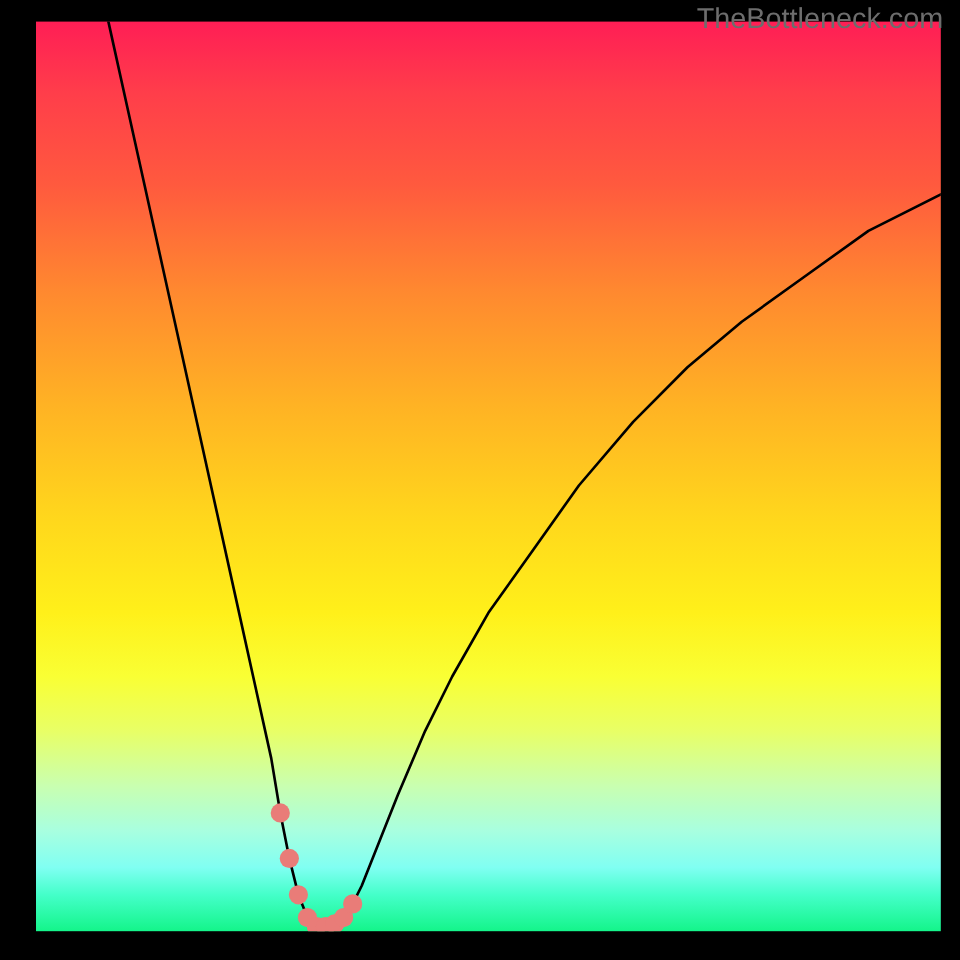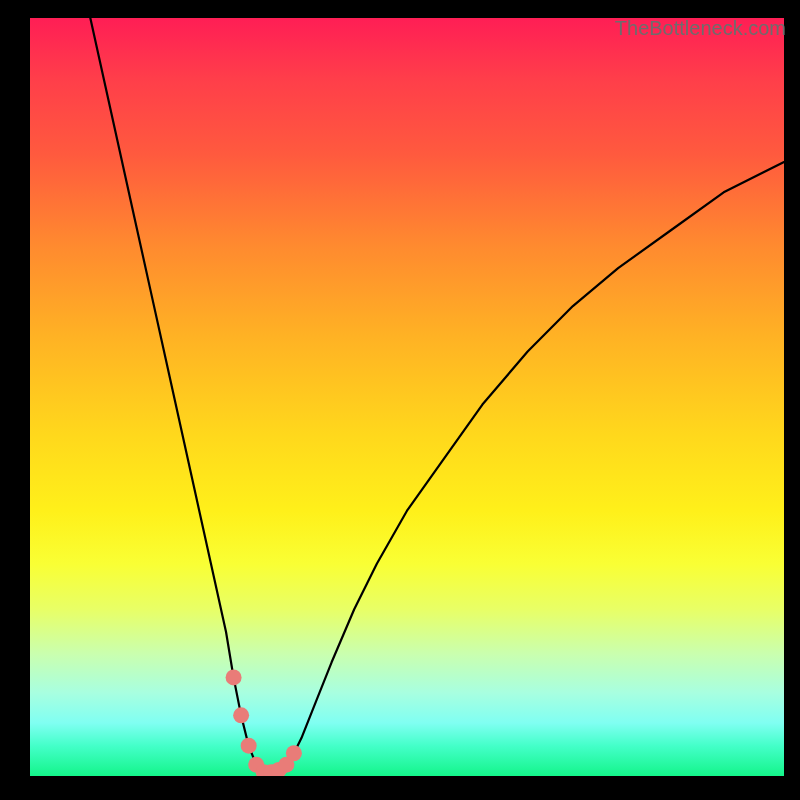--- a/index.html
+++ b/index.html
@@ -43,22 +43,22 @@
   }
   .lines {
     position: absolute;
     left: 0; top: 0;
     width: 754px;
     height: 758px;
   }
   .watermark {
     position: absolute;
     right: 14px;
-    top: 17px;
-    font-size: 20px;
+    top: 2px;
+    font-size: 24px;
     font-weight: 500;
     color: #6d6d6d;
     letter-spacing: 0;
   }
 </style>
 </head>
 <body>
 
 <div class="stage">
   <div class="plot">

